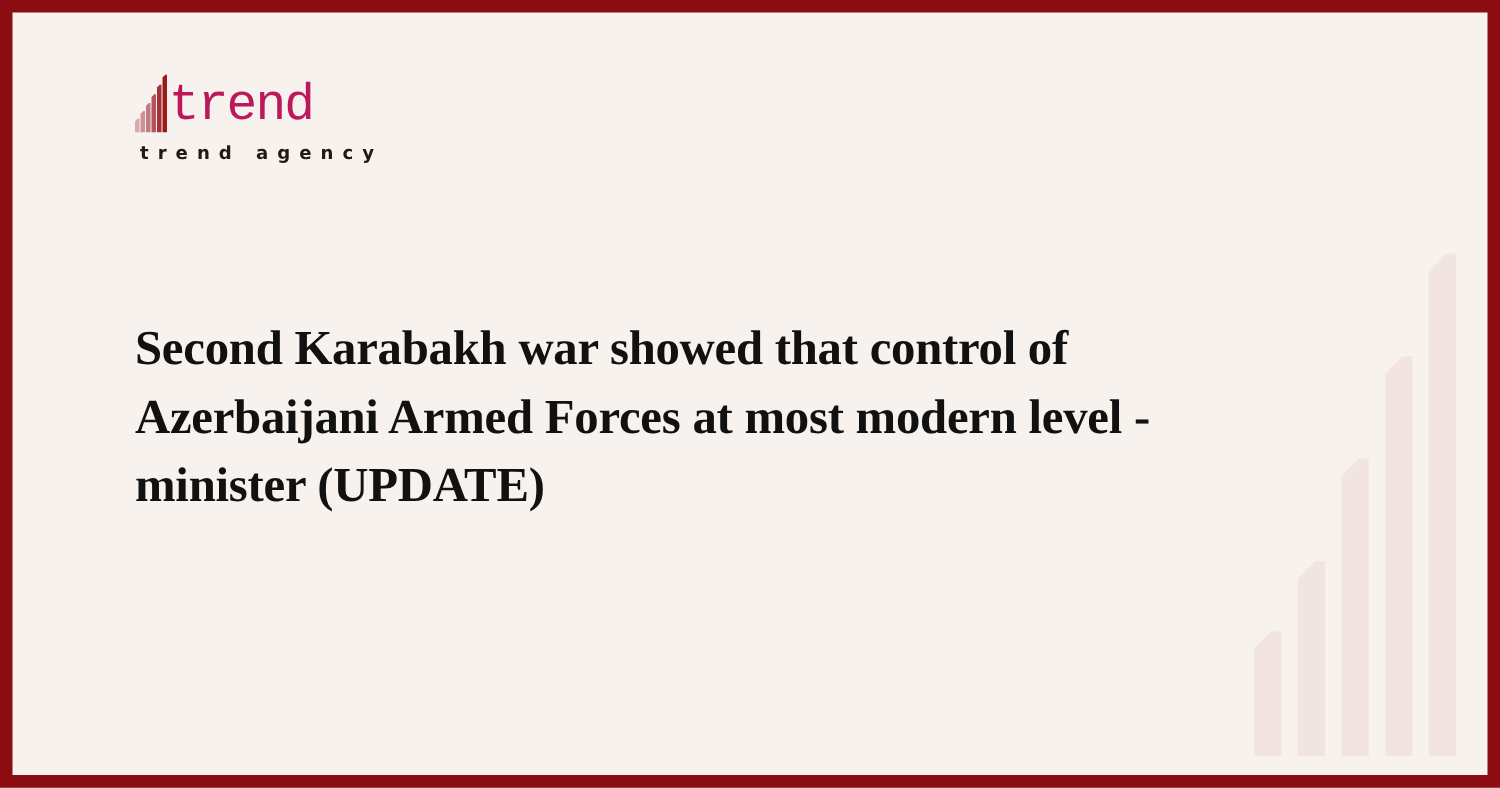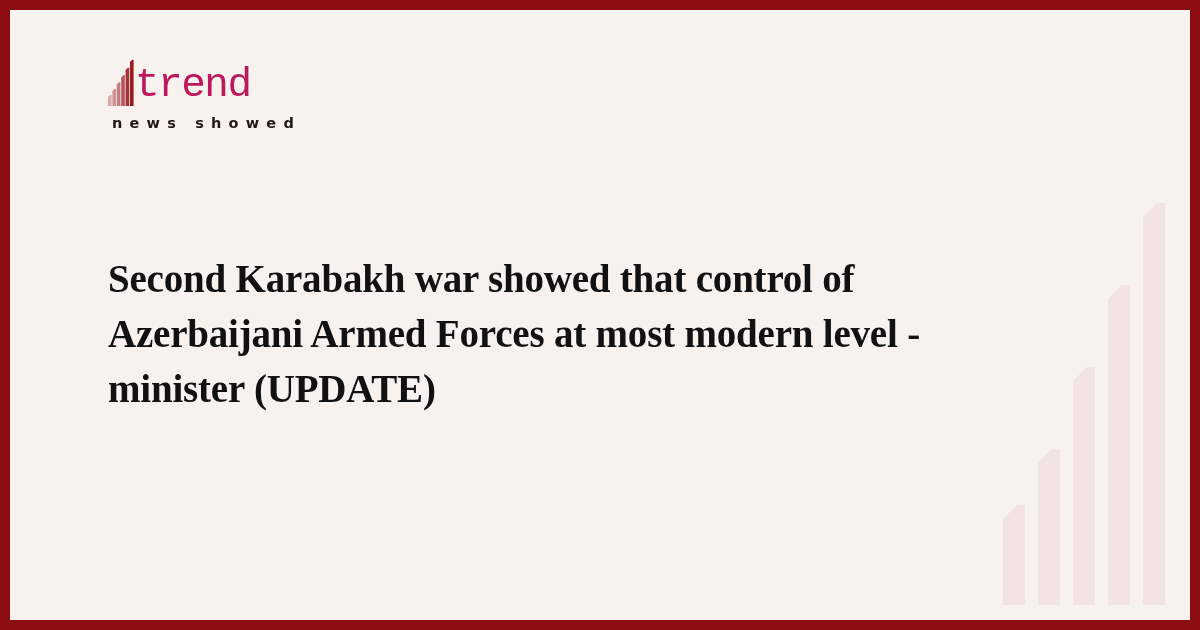--- a/index.html
+++ b/index.html
@@ -128,19 +128,19 @@
             <path d="M0,38 L2.2,35.8 L3.6,35.8 L3.6,47 L0,47 Z" fill="#D9A9AC"></path>
             <path d="M4.4,32 L6.6,29.8 L8.0,29.8 L8.0,47 L4.4,47 Z" fill="#CE9296"></path>
             <path d="M8.8,25.5 L11.0,23.3 L12.4,23.3 L12.4,47 L8.8,47 Z" fill="#C27B80"></path>
             <path d="M13.2,18.5 L15.4,16.3 L16.8,16.3 L16.8,47 L13.2,47 Z" fill="#B3555C"></path>
             <path d="M17.6,11.0 L19.8,8.8 L21.2,8.8 L21.2,47 L17.6,47 Z" fill="#A33139"></path>
             <path d="M22.0,3.0 L24.2,0.8 L25.6,0.8 L25.6,47 L22.0,47 Z" fill="#9B1B1B"></path>
           </svg>
         </span>
         <span class="logo-word">trend</span>
       </div>
-      <div class="logo-sub">news showed</div>
+      <div class="logo-sub">trend agency</div>
     </div>
 
     <div class="headline">Second Karabakh war showed that control of Azerbaijani Armed Forces at most modern level - minister (UPDATE)</div>
 
   </div>
 </div>
 
 </body></html>

